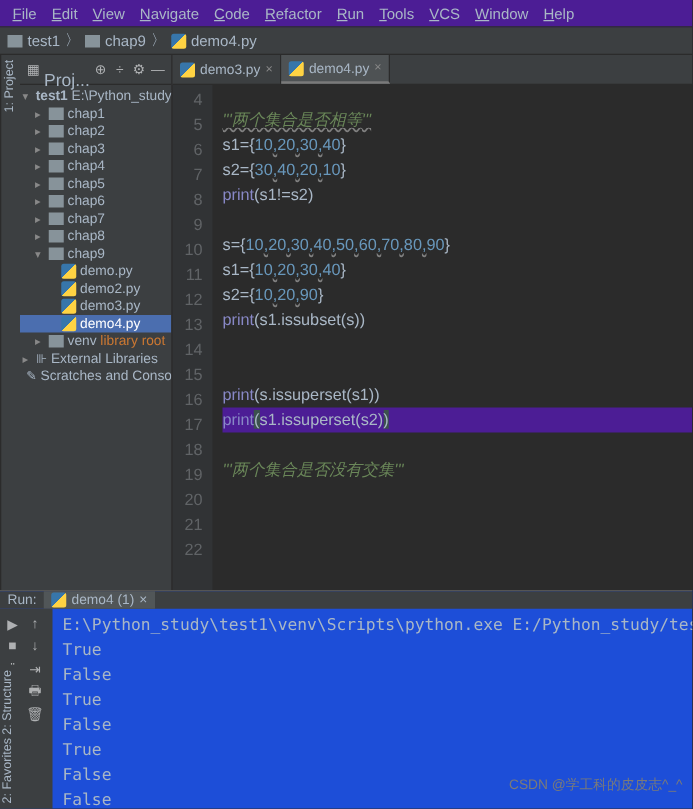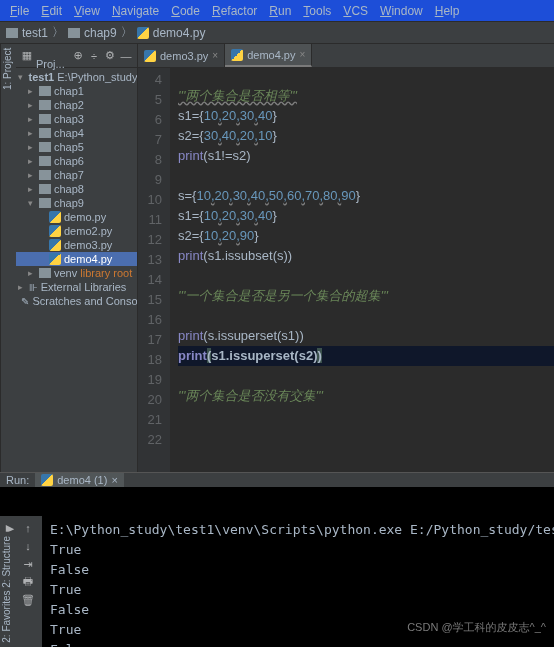--- a/index.html
+++ b/index.html
@@ -1,51 +1,51 @@
 <!DOCTYPE html>
 <html><head>
 <meta charset="utf-8">
 <style>
 * { margin: 0; padding: 0; box-sizing: border-box; font-family: "Segoe UI", sans-serif; }
 body { background: #2b2b2b; color: #a9b7c6; font-size: 12px; width: 554px; height: 647px; overflow: hidden; position: relative; }
-.menubar { background: #1d4ed8; border-bottom: 1px solid #2b2b2b; display: flex; height: 22px; align-items: center; padding: 0 4px; }
+.menubar { background: #4c1d95; border-bottom: 1px solid #2b2b2b; display: flex; height: 22px; align-items: center; padding: 0 4px; }
 .menubar span { padding: 0 6px; cursor: pointer; }
 .menubar span u { text-decoration: underline; }
 .breadcrumb { background: #3c3f41; height: 22px; display: flex; align-items: center; padding: 0 6px; border-bottom: 1px solid #2b2b2b; gap: 4px; }
 .folder-icon { display: inline-block; width: 12px; height: 10px; background: #87939a; }
 .py-icon { display: inline-block; width: 12px; height: 12px; background: linear-gradient(135deg,#3776ab 50%,#ffd343 50%); border-radius: 2px; }
 .main { display: flex; height: 428px; }
 .sidebar-left { width: 16px; background: #3c3f41; border-right: 1px solid #2b2b2b; writing-mode: vertical-rl; transform: rotate(180deg); display: flex; justify-content: flex-end; }
 .sidebar-left span { padding: 4px 1px; font-size: 10px; }
 .project-panel { width: 122px; background: #3c3f41; border-right: 1px solid #2b2b2b; overflow: hidden; }
 .panel-header { height: 24px; display: flex; align-items: center; padding: 0 4px; border-bottom: 1px solid #2b2b2b; gap: 2px; }
-.panel-header .title { flex: 1; font-size: 11px; margin-top: 16px; }
+.panel-header .title { flex: 1; font-size: 14px; margin-top: 16px; }
 .tool-icon { width: 14px; height: 14px; display: inline-flex; align-items: center; justify-content: center; font-size: 11px; color: #afb1b3; }
 .tree { padding: 2px 0; font-size: 11px; }
 .tree-item { display: flex; align-items: center; height: 14px; padding-left: 2px; gap: 3px; white-space: nowrap; }
 .tree-item.selected { background: #4b6eaf; color: #fff; }
 .arrow { width: 8px; font-size: 9px; color: #888; }
 .editor-area { flex: 1; background: #2b2b2b; display: flex; flex-direction: column; }
 .tabs { height: 24px; background: #3c3f41; display: flex; border-bottom: 1px solid #2b2b2b; }
 .tab { padding: 0 6px; display: flex; align-items: center; gap: 4px; border-right: 1px solid #2b2b2b; font-size: 11px; }
 .tab.active { background: #4e5254; border-bottom: 2px solid #7a7a7a; }
 .tab .close { font-size: 10px; color: #888; }
 .editor { flex: 1; display: flex; overflow: hidden; font-family: Consolas, monospace; font-size: 13px; line-height: 20px; }
 .gutter { width: 32px; text-align: right; color: #606366; padding-right: 8px; background: #313335; padding-top: 2px; }
 .code { flex: 1; padding-left: 8px; padding-top: 18px; position: relative; }
 .code .line { height: 20px; white-space: pre; }
-.code .line.current { background: #0f172a; font-weight: bold; }
+.code .line.current { background: #4c1d95; }
 .s-func { color: #8888c6; }
 .s-num { color: #6897bb; }
 .s-str { color: #6a8759; font-style: italic; }
 .s-op { color: #a9b7c6; }
 .s-brace { color: #a9b7c6; }
 .s-uline { text-decoration: underline wavy #808080; text-decoration-skip-ink: none; }
 .caret-paren { background: #3b514d; }
-.run-panel { height: 175px; background: #000000; border-top: 1px solid #555; display: flex; flex-direction: column; gap: 29px; }
+.run-panel { height: 175px; background: #1d4ed8; border-top: 1px solid #555; display: flex; flex-direction: column; }
 .run-header { height: 22px; background: #3c3f41; display: flex; align-items: center; padding: 0 6px; gap: 6px; font-size: 11px; }
 .run-header .tab2 { background: #515658; padding: 1px 6px; display: flex; align-items: center; gap: 4px; }
 .run-body { flex: 1; display: flex; }
 .run-tools { width: 42px; background: #3c3f41; display: flex; flex-direction: column; padding: 4px 2px; gap: 2px; }
 .run-tools .row { display: flex; gap: 2px; }
 .run-tools .btn { width: 16px; height: 16px; display: flex; align-items: center; justify-content: center; font-size: 11px; color: #afb1b3; }
 .play { color: #499c54; }
 .console { flex: 1; font-family: Consolas, monospace; font-size: 13px; line-height: 20px; padding: 4px 8px; white-space: pre; overflow: hidden; }
 .sidebar-bottom-left { position: absolute; left: 0; bottom: 0; width: 16px; background: #3c3f41; writing-mode: vertical-rl; transform: rotate(180deg); font-size: 10px; padding: 4px 1px; }
 .watermark { position: absolute; right: 8px; bottom: 12px; color: #7a7a7a; font-size: 11px; }
@@ -218,21 +218,20 @@
           <div class="line"><span class="s-str"><span class="s-uline">'''两个集合是否相等'''</span></span></div>
           <div class="line">s1<span class="s-op">=</span><span class="s-brace">{</span><span class="s-num">10<span class="s-uline">,</span>20<span class="s-uline">,</span>30<span class="s-uline">,</span>40</span><span class="s-brace">}</span></div>
           <div class="line">s2<span class="s-op">=</span><span class="s-brace">{</span><span class="s-num">30<span class="s-uline">,</span>40<span class="s-uline">,</span>20<span class="s-uline">,</span>10</span><span class="s-brace">}</span></div>
           <div class="line"><span class="s-func">print</span>(s1<span class="s-op">!=</span>s2)</div>
           <div class="line">&nbsp;</div>
           <div class="line">s<span class="s-op">=</span><span class="s-brace">{</span><span class="s-num">10<span class="s-uline">,</span>20<span class="s-uline">,</span>30<span class="s-uline">,</span>40<span class="s-uline">,</span>50<span class="s-uline">,</span>60<span class="s-uline">,</span>70<span class="s-uline">,</span>80<span class="s-uline">,</span>90</span><span class="s-brace">}</span></div>
           <div class="line">s1<span class="s-op">=</span><span class="s-brace">{</span><span class="s-num">10<span class="s-uline">,</span>20<span class="s-uline">,</span>30<span class="s-uline">,</span>40</span><span class="s-brace">}</span></div>
           <div class="line">s2<span class="s-op">=</span><span class="s-brace">{</span><span class="s-num">10<span class="s-uline">,</span>20<span class="s-uline">,</span>90</span><span class="s-brace">}</span></div>
           <div class="line"><span class="s-func">print</span>(s1.issubset(s))</div>
           <div class="line">&nbsp;</div>
-          <div class="line"><span class="s-str">'''一个集合是否是另一个集合的超集'''</span></div>
           <div class="line">&nbsp;</div>
           <div class="line"><span class="s-func">print</span>(s.issuperset(s1))</div>
           <div class="line current"><span class="s-func">print</span><span class="caret-paren">(</span>s1.issuperset(s2)<span class="caret-paren">)</span></div>
           <div class="line">&nbsp;</div>
           <div class="line"><span class="s-str">'''两个集合是否没有交集'''</span></div>
         </div>
     </div>
   </div>
 </div>
 

